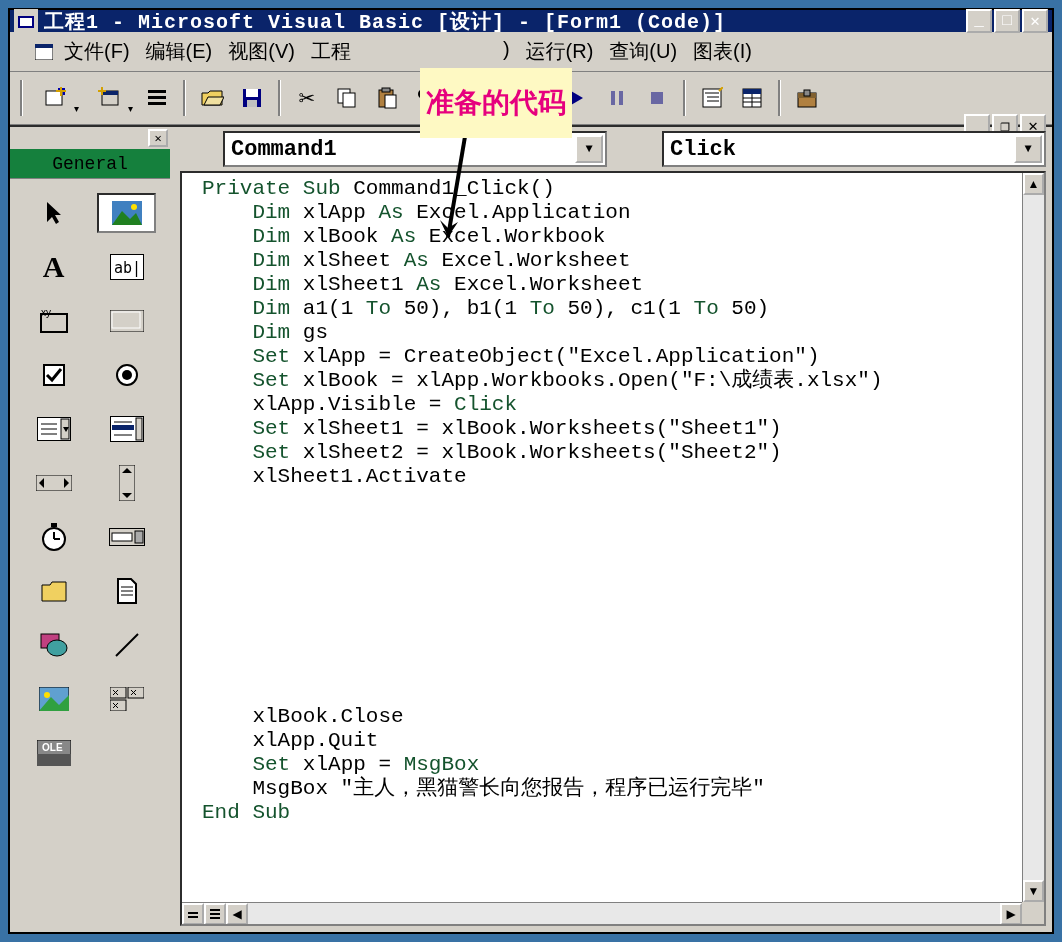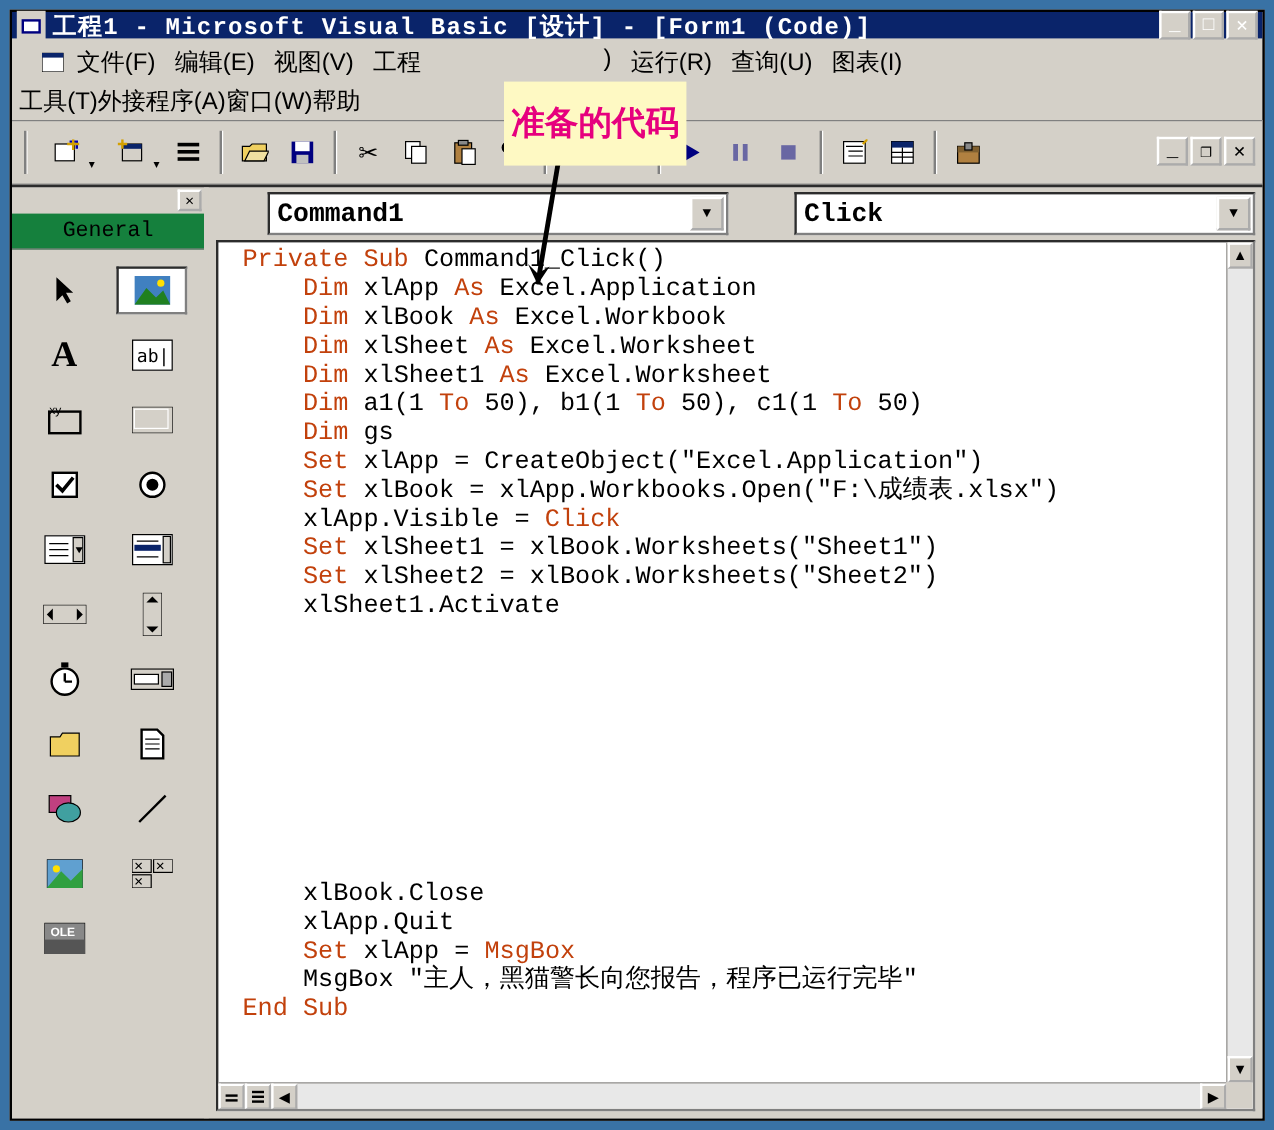--- a/index.html
+++ b/index.html
@@ -188,21 +188,21 @@
   position: relative;
   overflow: hidden;
 }
 .code-text {
   font-family: "Courier New","SimSun", monospace;
   font-size: 21px;
   white-space: pre;
   padding: 4px 20px;
   line-height: 24px;
 }
-.kw { color: #c2410c; }
+.kw { color: #14532d; }
 .vscroll {
   position: absolute;
   right: 0; top: 0; bottom: 22px;
   width: 22px;
   background: #d4d0c8;
   border-left: 1px solid #808080;
   display: flex;
   flex-direction: column;
 }
 .scroll-btn {
@@ -257,26 +257,20 @@
     </span>
     <span class="menu-item">文件(F)</span>
     <span class="menu-item">编辑(E)</span>
     <span class="menu-item">视图(V)</span>
     <span class="menu-item">工程</span>
     <span class="menu-item" style="visibility:hidden">准备的代码占</span>
     <span class="menu-item">)</span>
     <span class="menu-item">运行(R)</span>
     <span class="menu-item">查询(U)</span>
     <span class="menu-item">图表(I)</span>
-  </div>
-  <div class="menubar-row2">
-    <span class="menu-item">工具(T)</span>
-    <span class="menu-item">外接程序(A)</span>
-    <span class="menu-item">窗口(W)</span>
-    <span class="menu-item">帮助</span>
   </div>
 
   <div class="mdi-btns">
     <div class="win-btn">_</div>
     <div class="win-btn">❐</div>
     <div class="win-btn">✕</div>
   </div>
 
   <div class="toolbar">
     <div class="tb-sep"></div>

